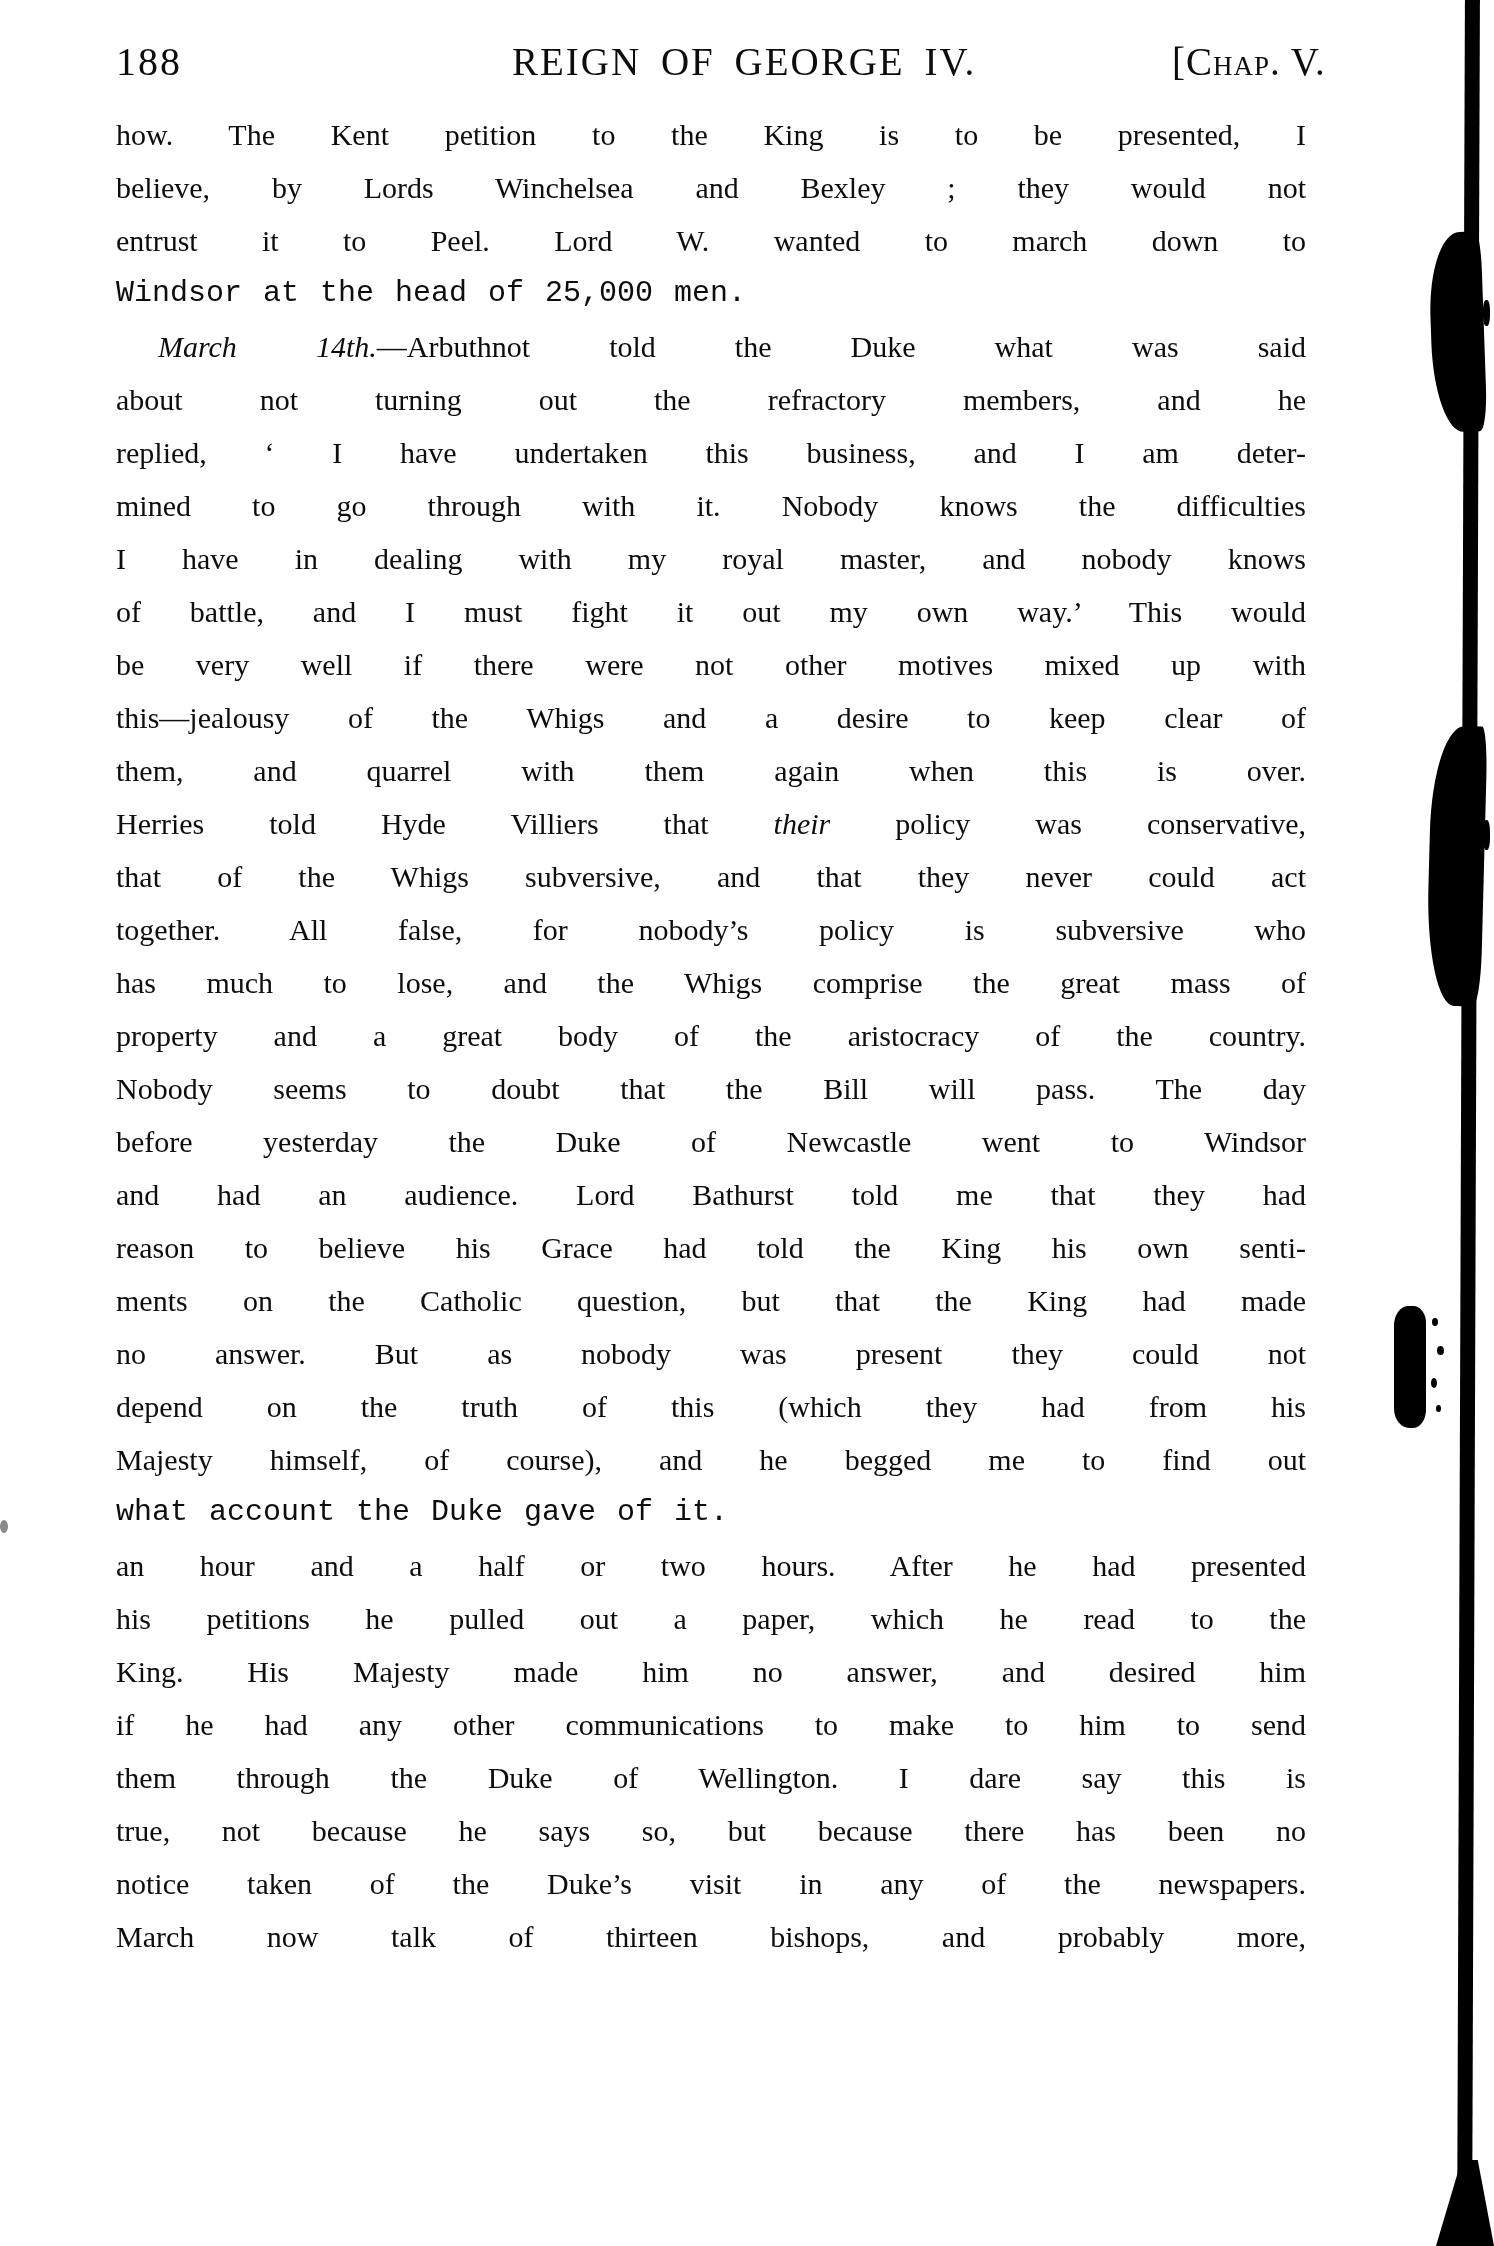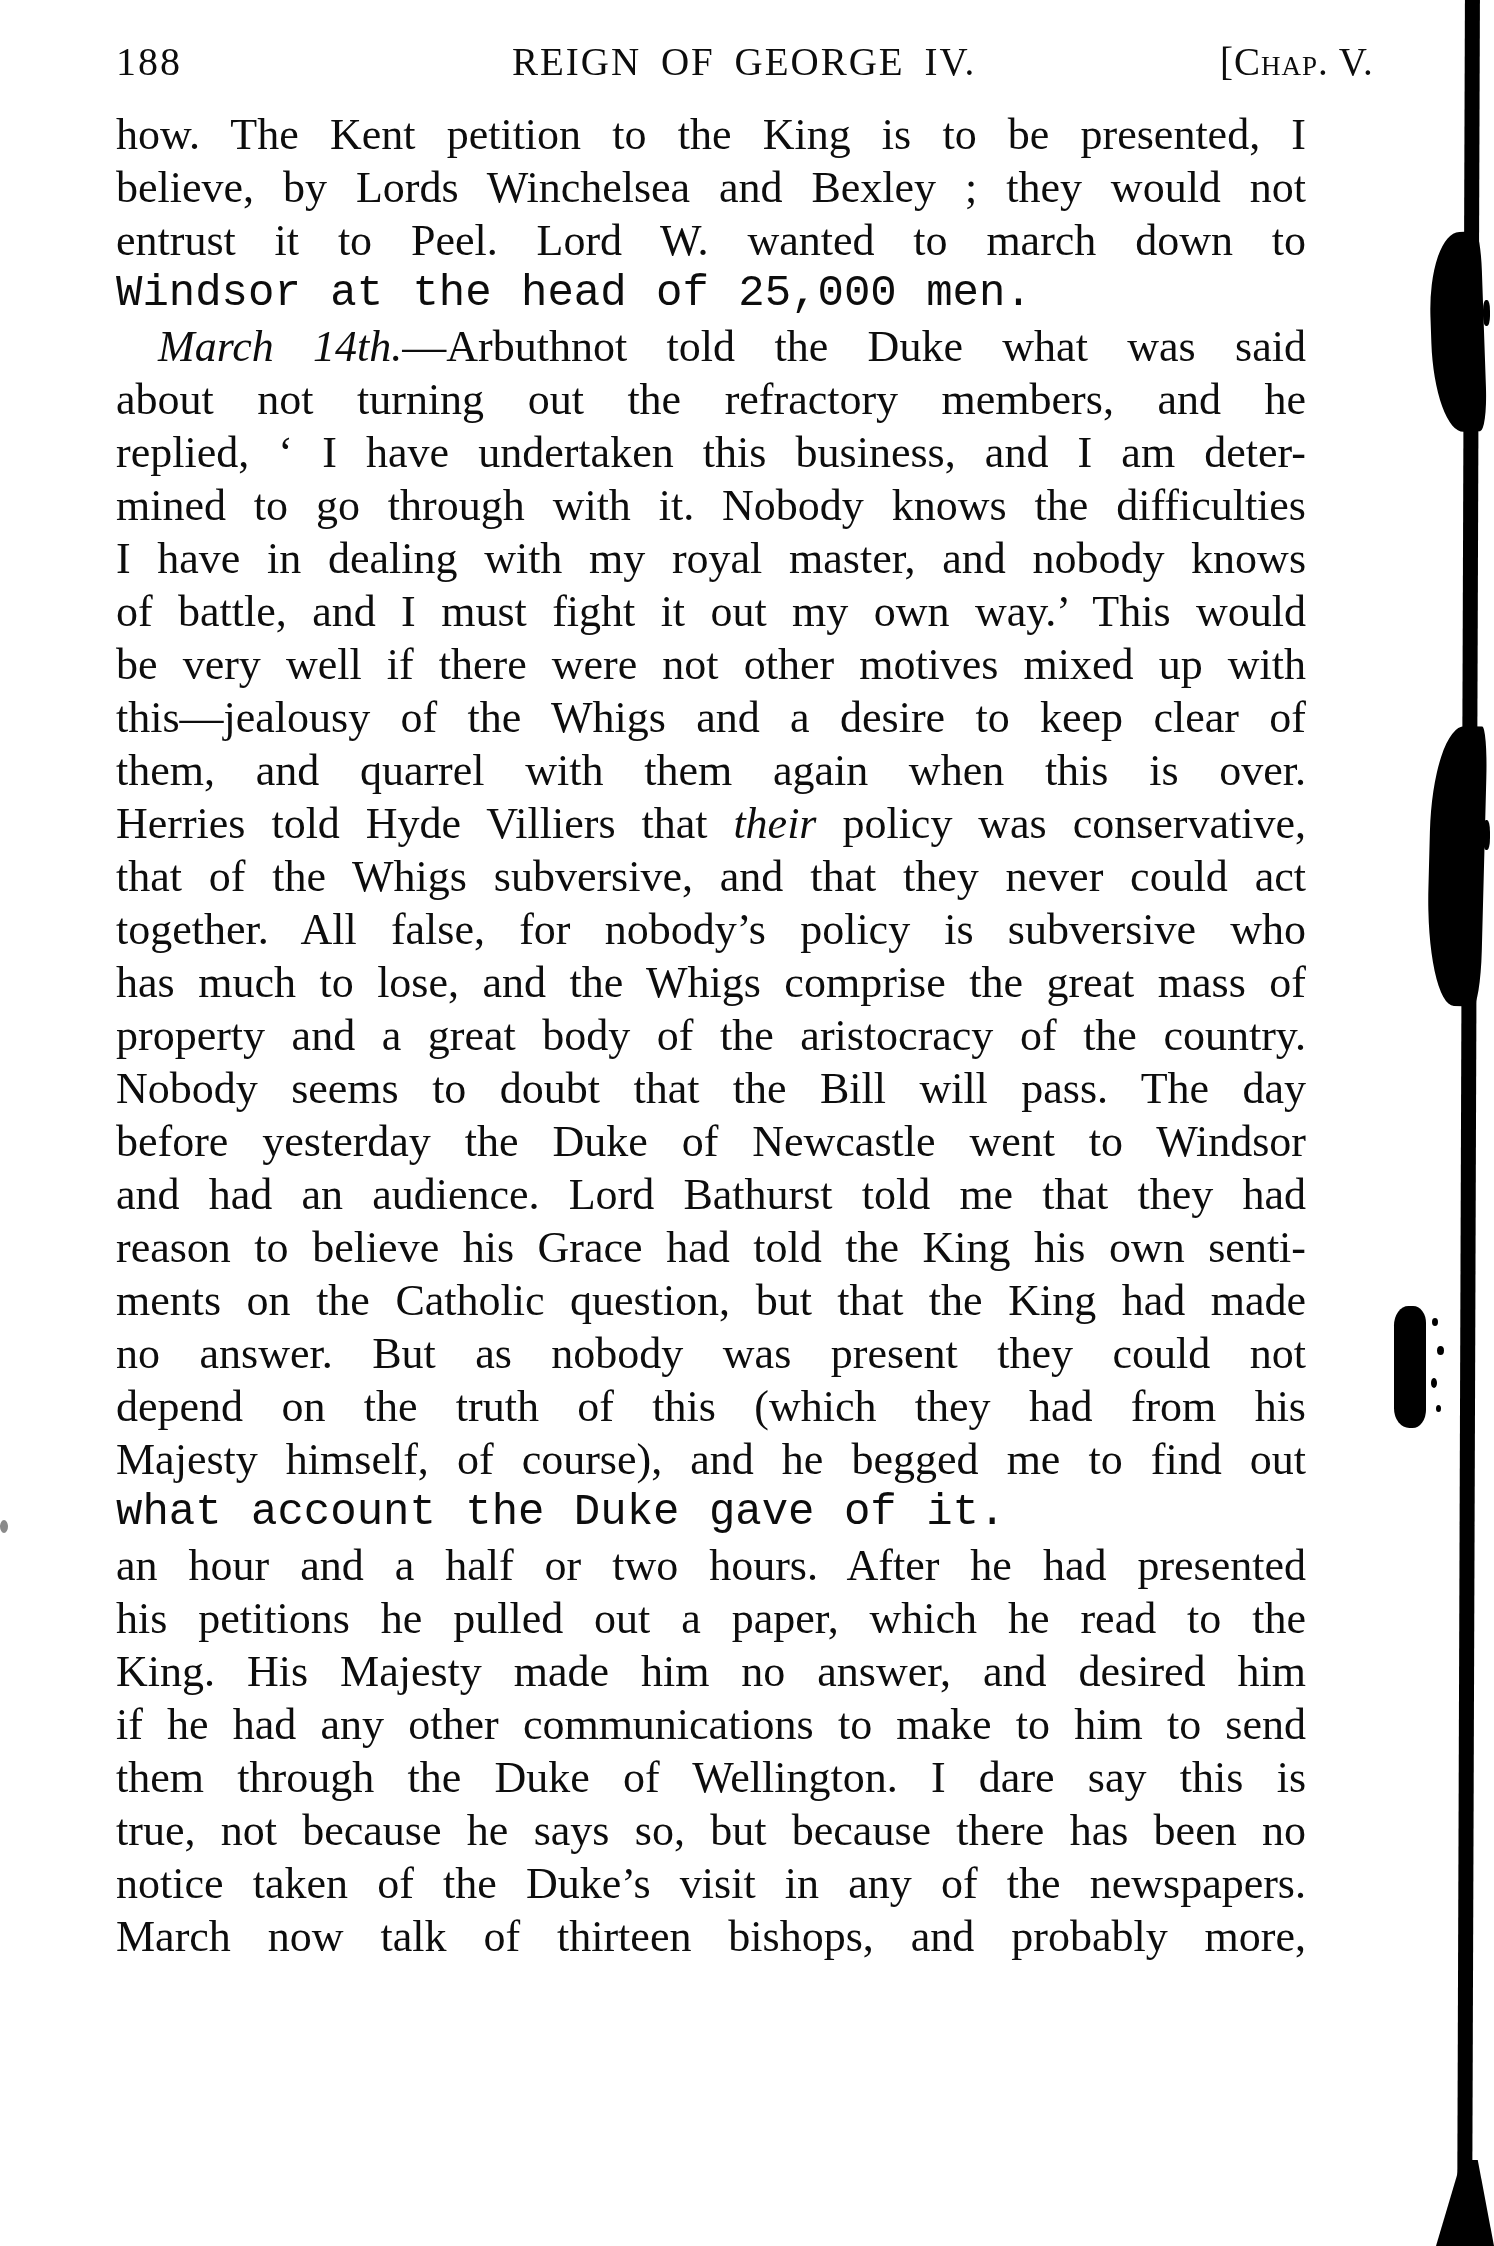--- a/index.html
+++ b/index.html
@@ -10,27 +10,27 @@
     overflow: hidden;
     font-family: "Liberation Serif", "DejaVu Serif", serif;
     color: #0d0d0d;
   }
   .page { position: absolute; inset: 0; background: #ffffff; }
 
   
   .hdr span { position: absolute; white-space: nowrap; line-height: 1; }
   .page-num  { left: 116px; top: 42px; font-size: 40px; letter-spacing: 2px; }
   .run-title { left: 512px; top: 42px; font-size: 39px; letter-spacing: 2px; word-spacing: 8px; }
-  .chap      { left: 1220px; top: 42px; font-size: 39px; font-variant: small-caps; letter-spacing: 1px; }
+  .chap      { left: 1172px; top: 42px; font-size: 39px; font-variant: small-caps; letter-spacing: 1px; }
 
   
   .txt {
     position: absolute;
     left: 116px; top: 108px; width: 1190px;
-    font-size: 44px; line-height: 53px;
+    font-size: 30px; line-height: 53px;
     word-spacing: 3px;
   }
   .line { text-align: justify; text-align-last: justify; }
   .line.end { text-align: center; text-align-last: left; font-family: Liberation Mono, monospace; }
   .line.ind { text-indent: 42px; }
   .line em { font-style: italic; }
 
   
   .art { position: absolute; background: #000; }
   .binding-line { left: 1461px; top: -4px; width: 15px; height: 2254px; transform: rotate(0.2deg); }

